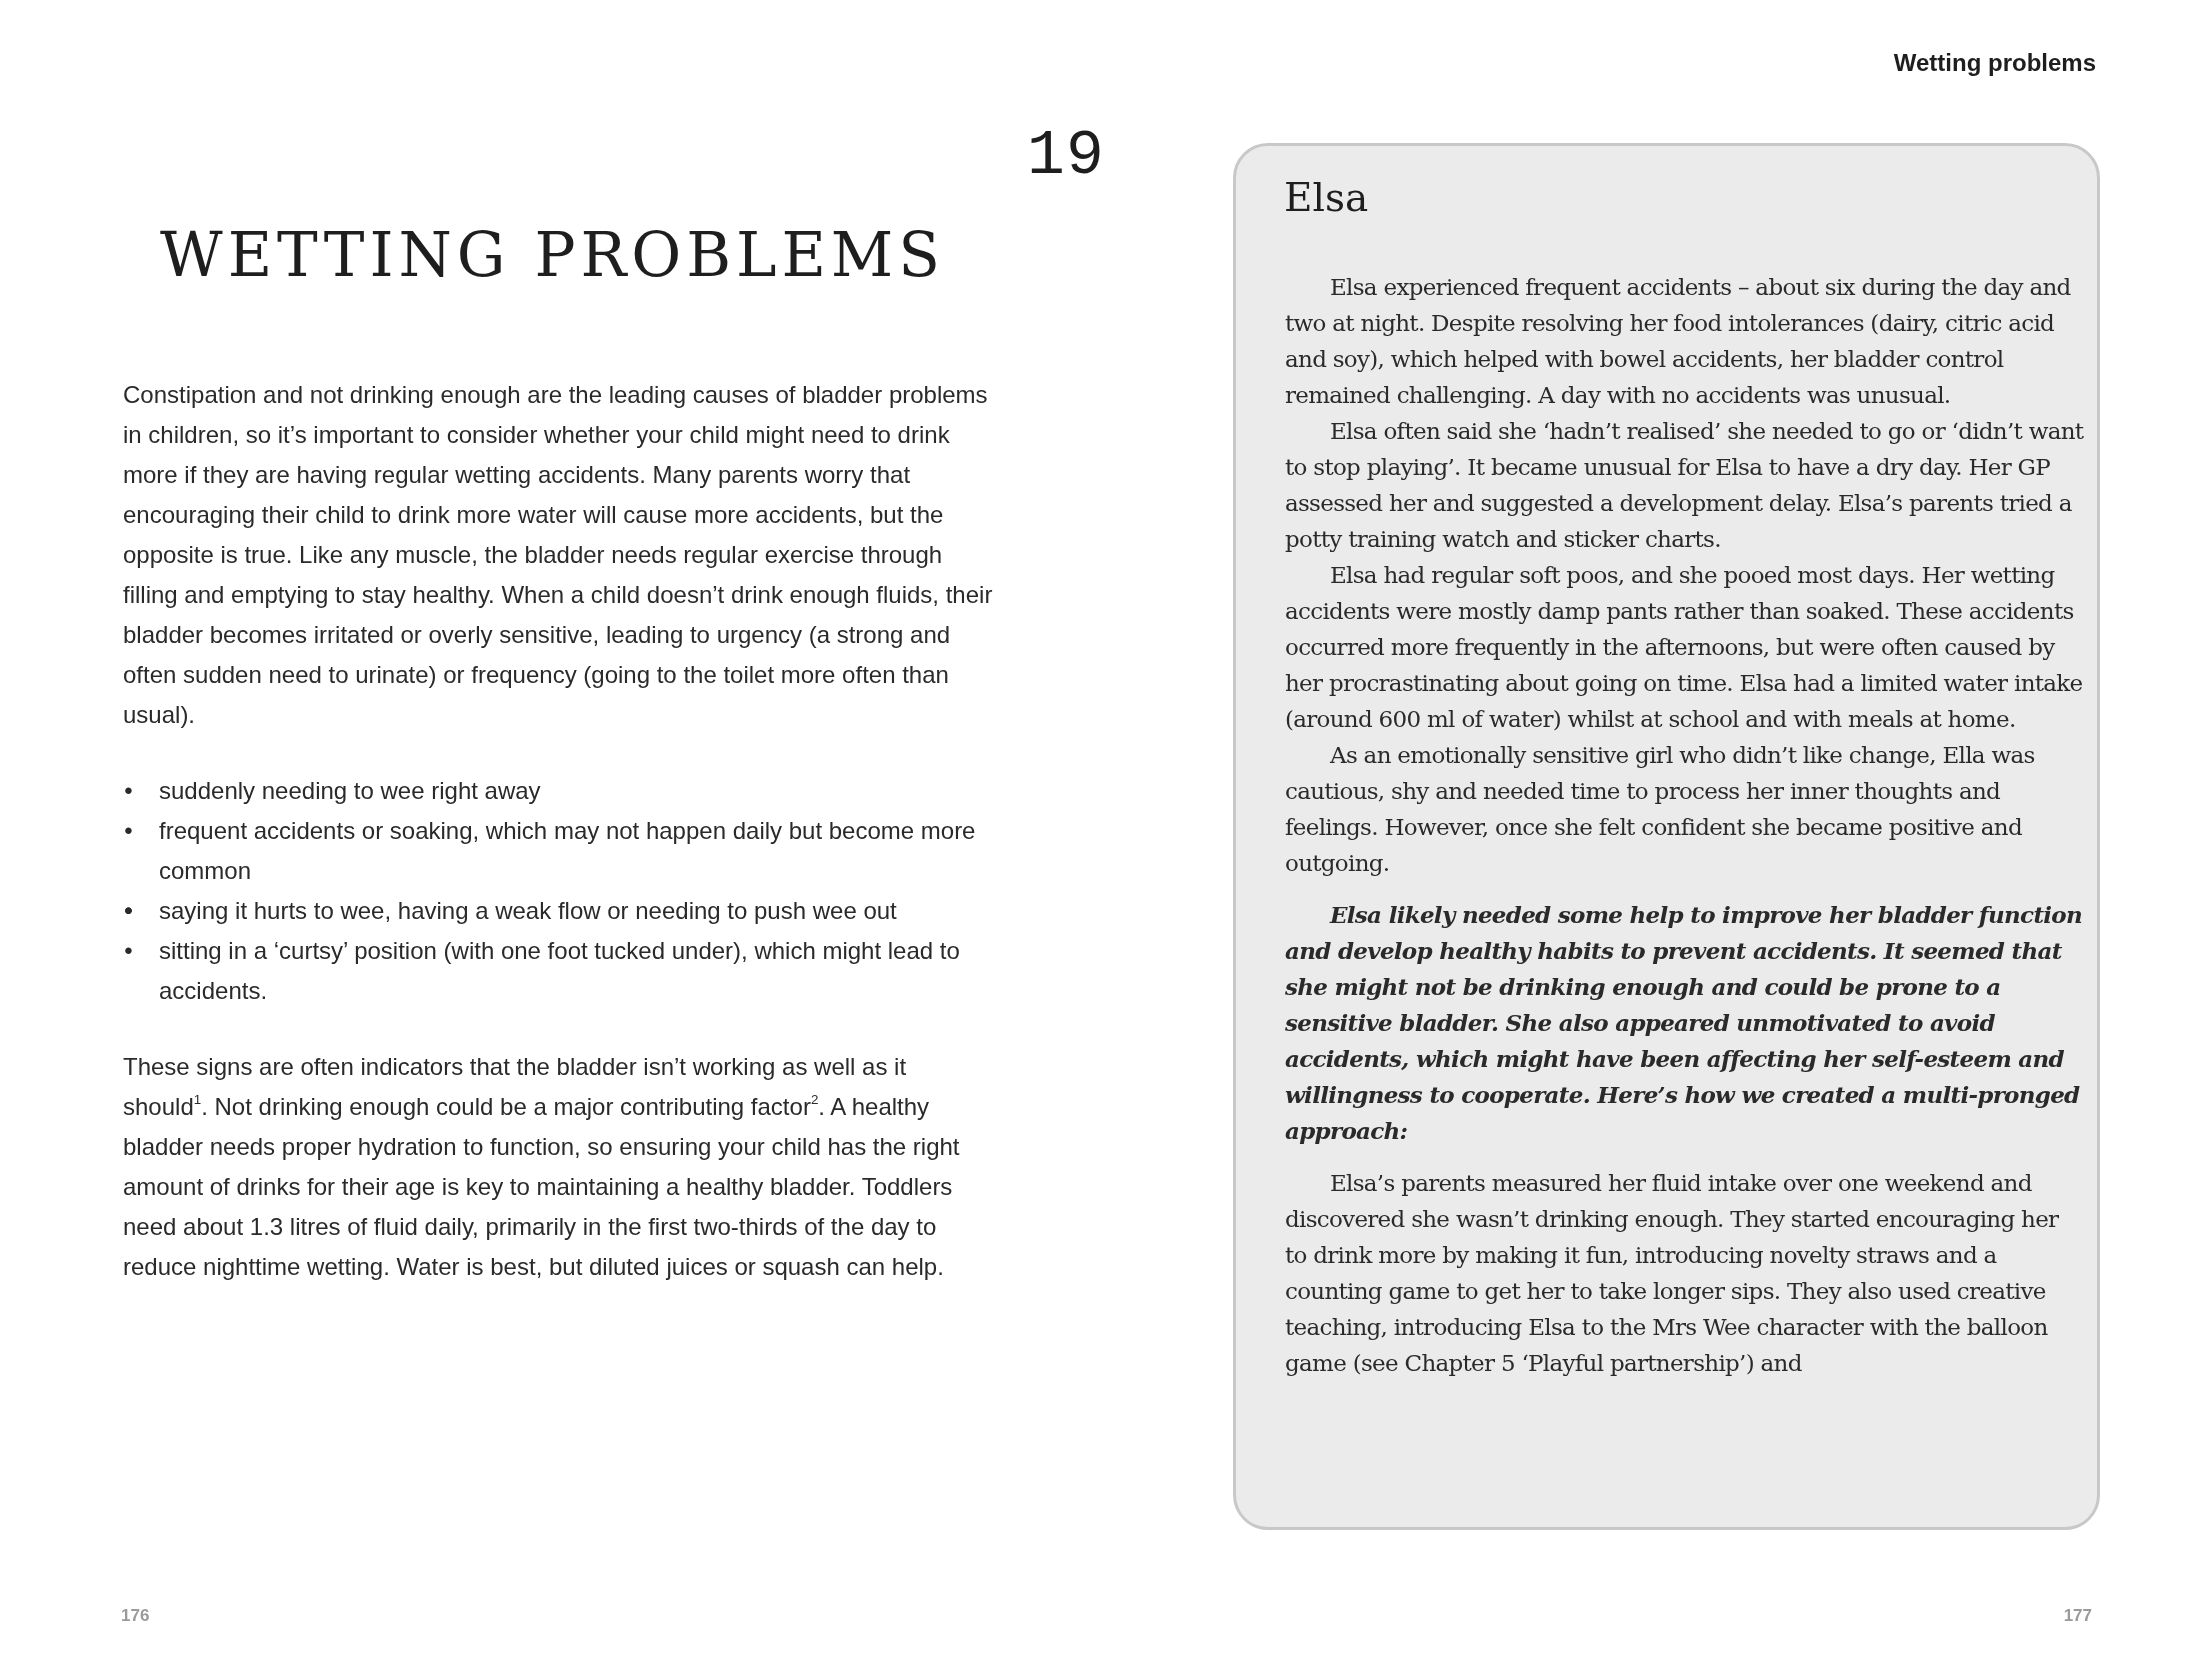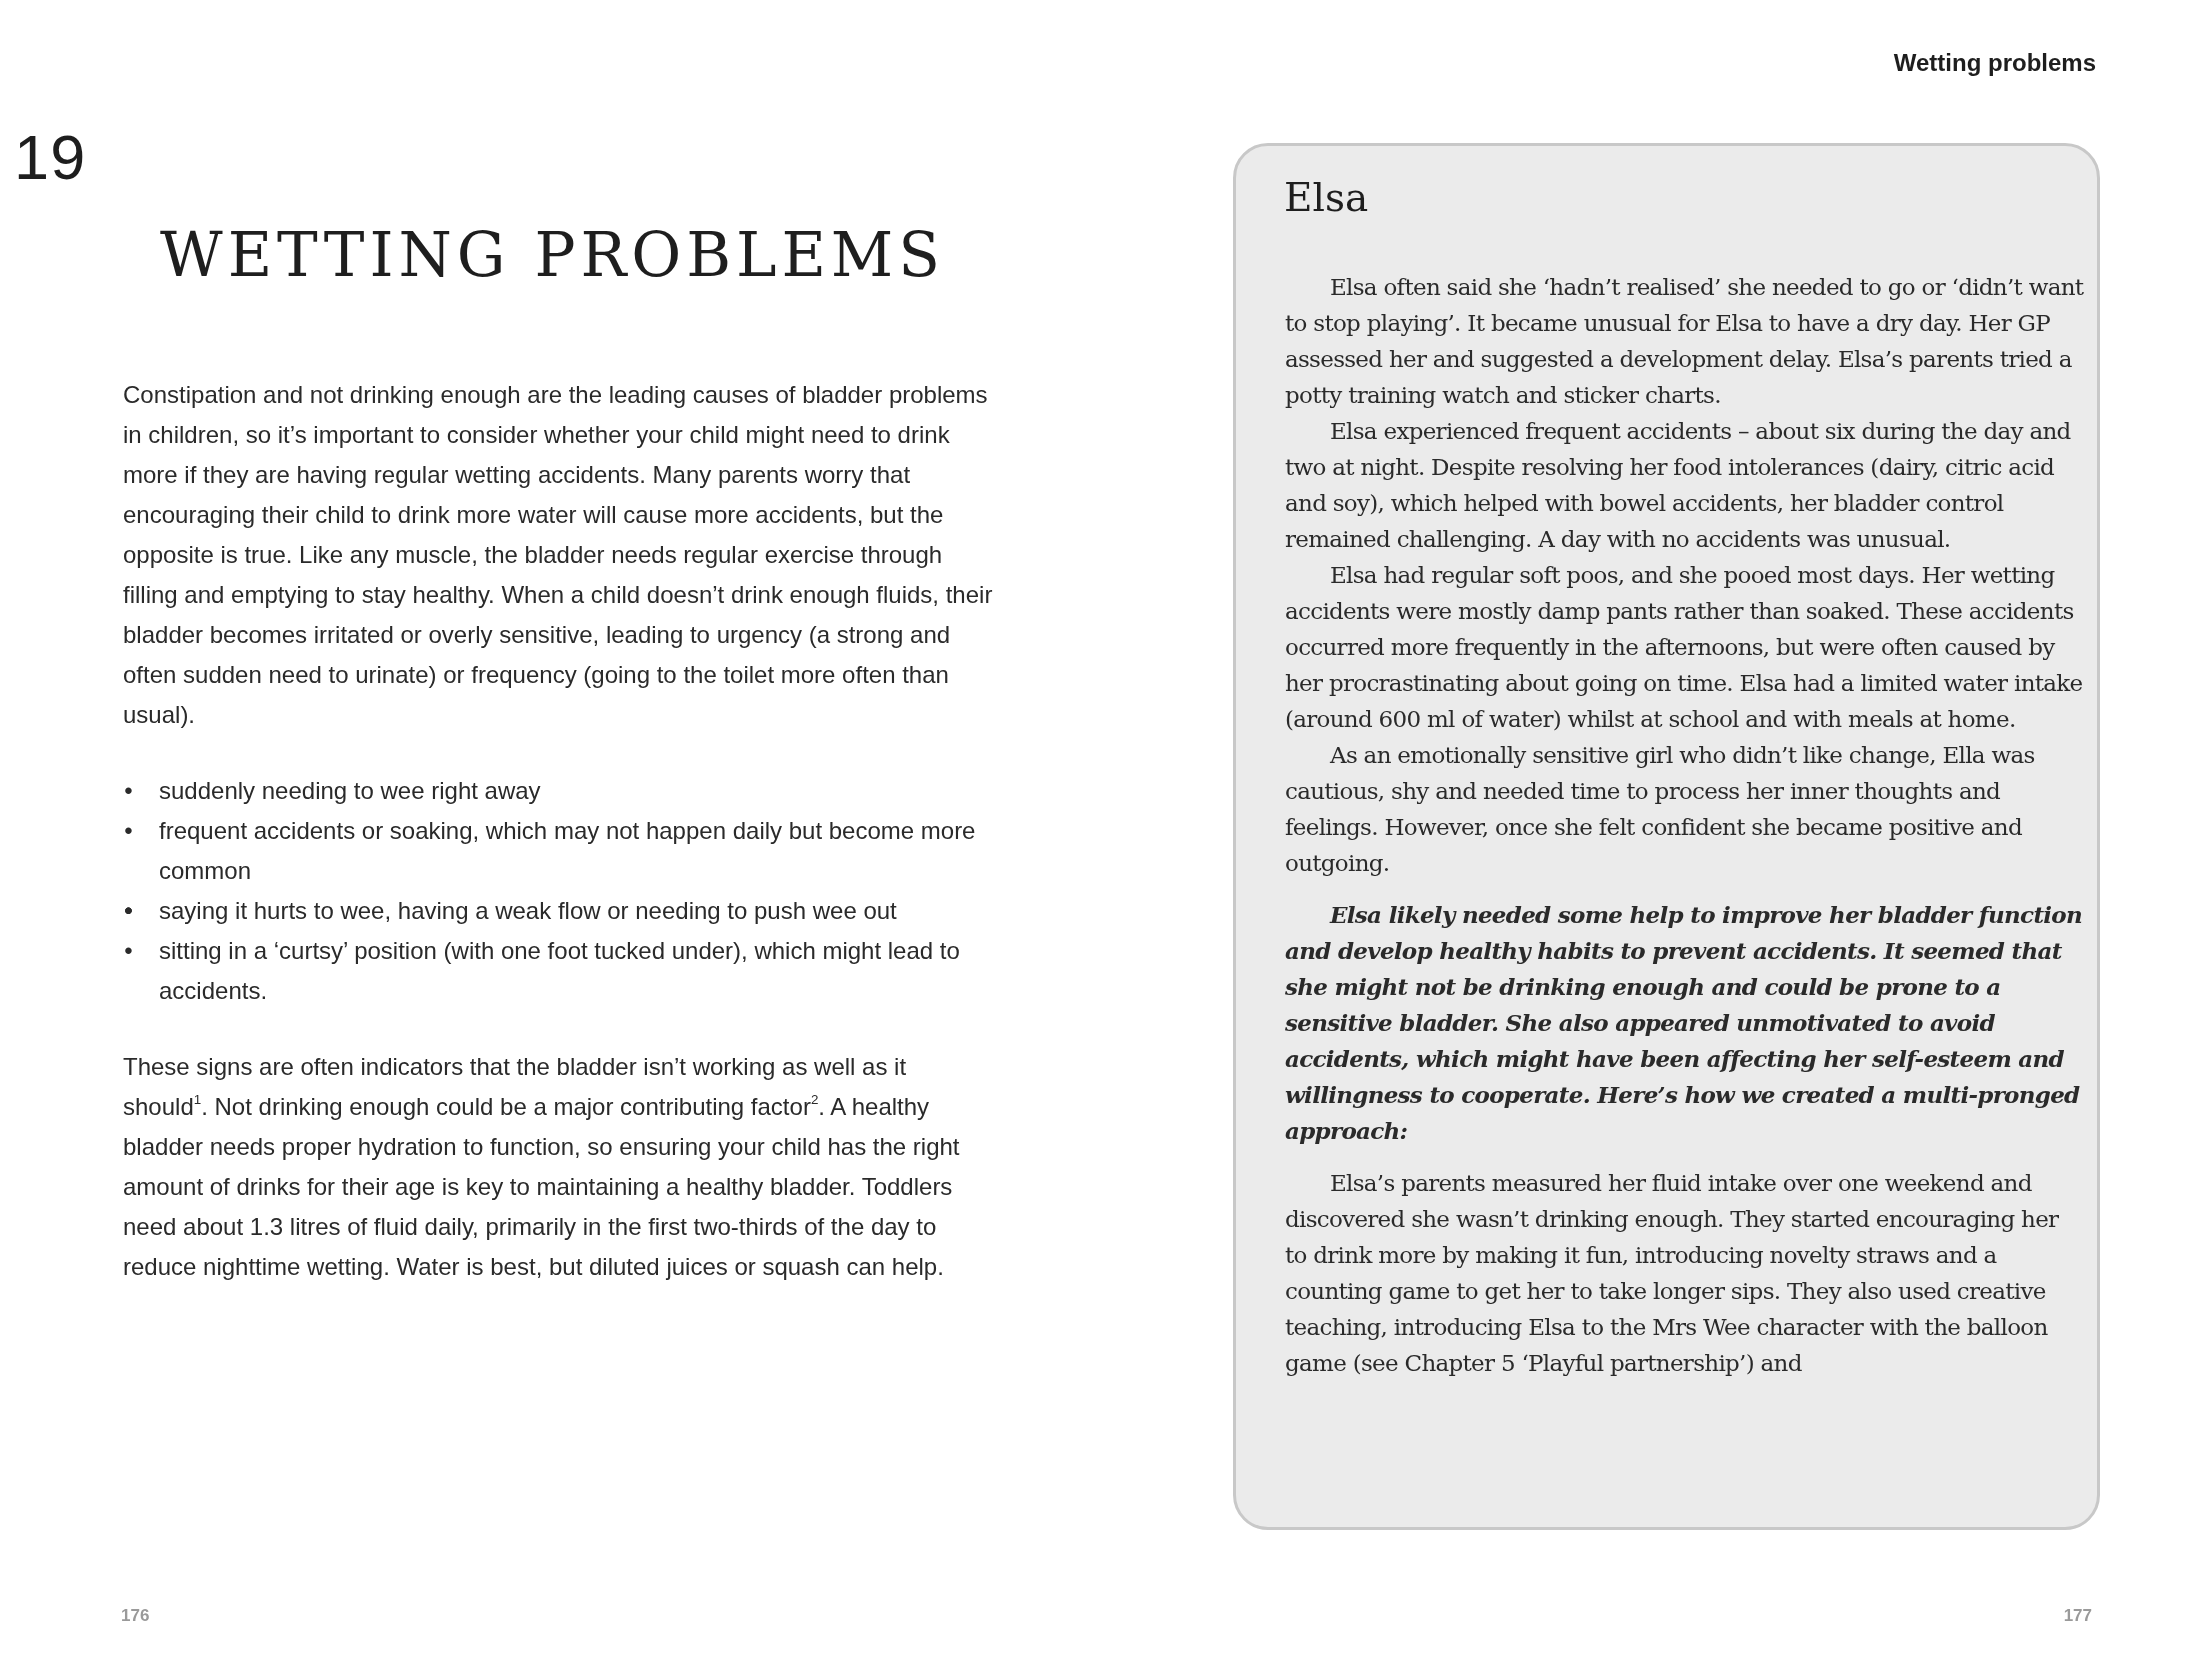--- a/index.html
+++ b/index.html
@@ -2,25 +2,24 @@
 <html style="font-size:9.7px"><head>
 <meta charset="utf-8">
 <style>
   * { margin: 0; padding: 0; box-sizing: border-box; }
   html, body { width: 2194px; height: 1678px; background: #ffffff; overflow: hidden; }
   body { position: relative; color: #1e1e1e; }
 
   
   .chapter-num {
     position: absolute; left: 0; width: 1105px; top: 121px;
-    text-align: left;
-    font-family: Liberation Sans, sans-serif;
+    text-align: right;
+    font-family: Liberation Mono, monospace;
     font-size: 63px; font-weight: 400; color: #1e1e1e;
     letter-spacing: 1.2px;
-    margin-left: 14px;
   }
   .chapter-title {
     position: absolute; left: 0; width: 1105px; top: 219px;
     text-align: center;
     font-family: "DejaVu Serif", serif;
     font-size: 61px; font-weight: 400; color: #1e1e1e;
     letter-spacing: 4.9px;
   }
   .left-body {
     position: absolute; left: 123px; top: 375px; width: 874px;
@@ -101,22 +100,22 @@
 </div>
 
 <div>
   <div class="running-head">Wetting problems</div>
 
   <div class="case-box"></div>
   <div class="case-title">Elsa</div>
 
   <div class="case-body">
     <div class="gap"></div>
+    <p class="indent">Elsa experienced frequent accidents – about six during the day and two at night. Despite resolving her food intolerances (dairy, citric acid and soy), which helped with bowel accidents, her bladder control remained challenging. A day with no accidents was unusual.</p>
     <p class="indent">Elsa often said she ‘hadn’t realised’ she needed to go or ‘didn’t want to stop playing’. It became unusual for Elsa to have a dry day. Her GP assessed her and suggested a development delay. Elsa’s parents tried a potty training watch and sticker charts.</p>
-    <p class="indent">Elsa experienced frequent accidents – about six during the day and two at night. Despite resolving her food intolerances (dairy, citric acid and soy), which helped with bowel accidents, her bladder control remained challenging. A day with no accidents was unusual.</p>
     <p class="indent">Elsa had regular soft poos, and she pooed most days. Her wetting accidents were mostly damp pants rather than soaked. These accidents occurred more frequently in the afternoons, but were often caused by her procrastinating about going on time. Elsa had a limited water intake (around 600 ml of water) whilst at school and with meals at home.</p>
     <p class="indent">As an emotionally sensitive girl who didn’t like change, Ella was cautious, shy and needed time to process her inner thoughts and feelings. However, once she felt confident she became positive and outgoing.</p>
     <div class="gap"></div>
     <p class="indent em">Elsa likely needed some help to improve her bladder function and develop healthy habits to prevent accidents. It seemed that she might not be drinking enough and could be prone to a sensitive bladder. She also appeared unmotivated to avoid accidents, which might have been affecting her self-esteem and willingness to cooperate. Here’s how we created a multi-pronged approach:</p>
     <div class="gap"></div>
     <p class="indent">Elsa’s parents measured her fluid intake over one weekend and discovered she wasn’t drinking enough. They started encouraging her to drink more by making it fun, introducing novelty straws and a counting game to get her to take longer sips. They also used creative teaching, introducing Elsa to the Mrs Wee character with the balloon game (see Chapter 5 ‘Playful partnership’) and</p>
   </div>
 
   <div class="page-num right">177</div>
 </div>

